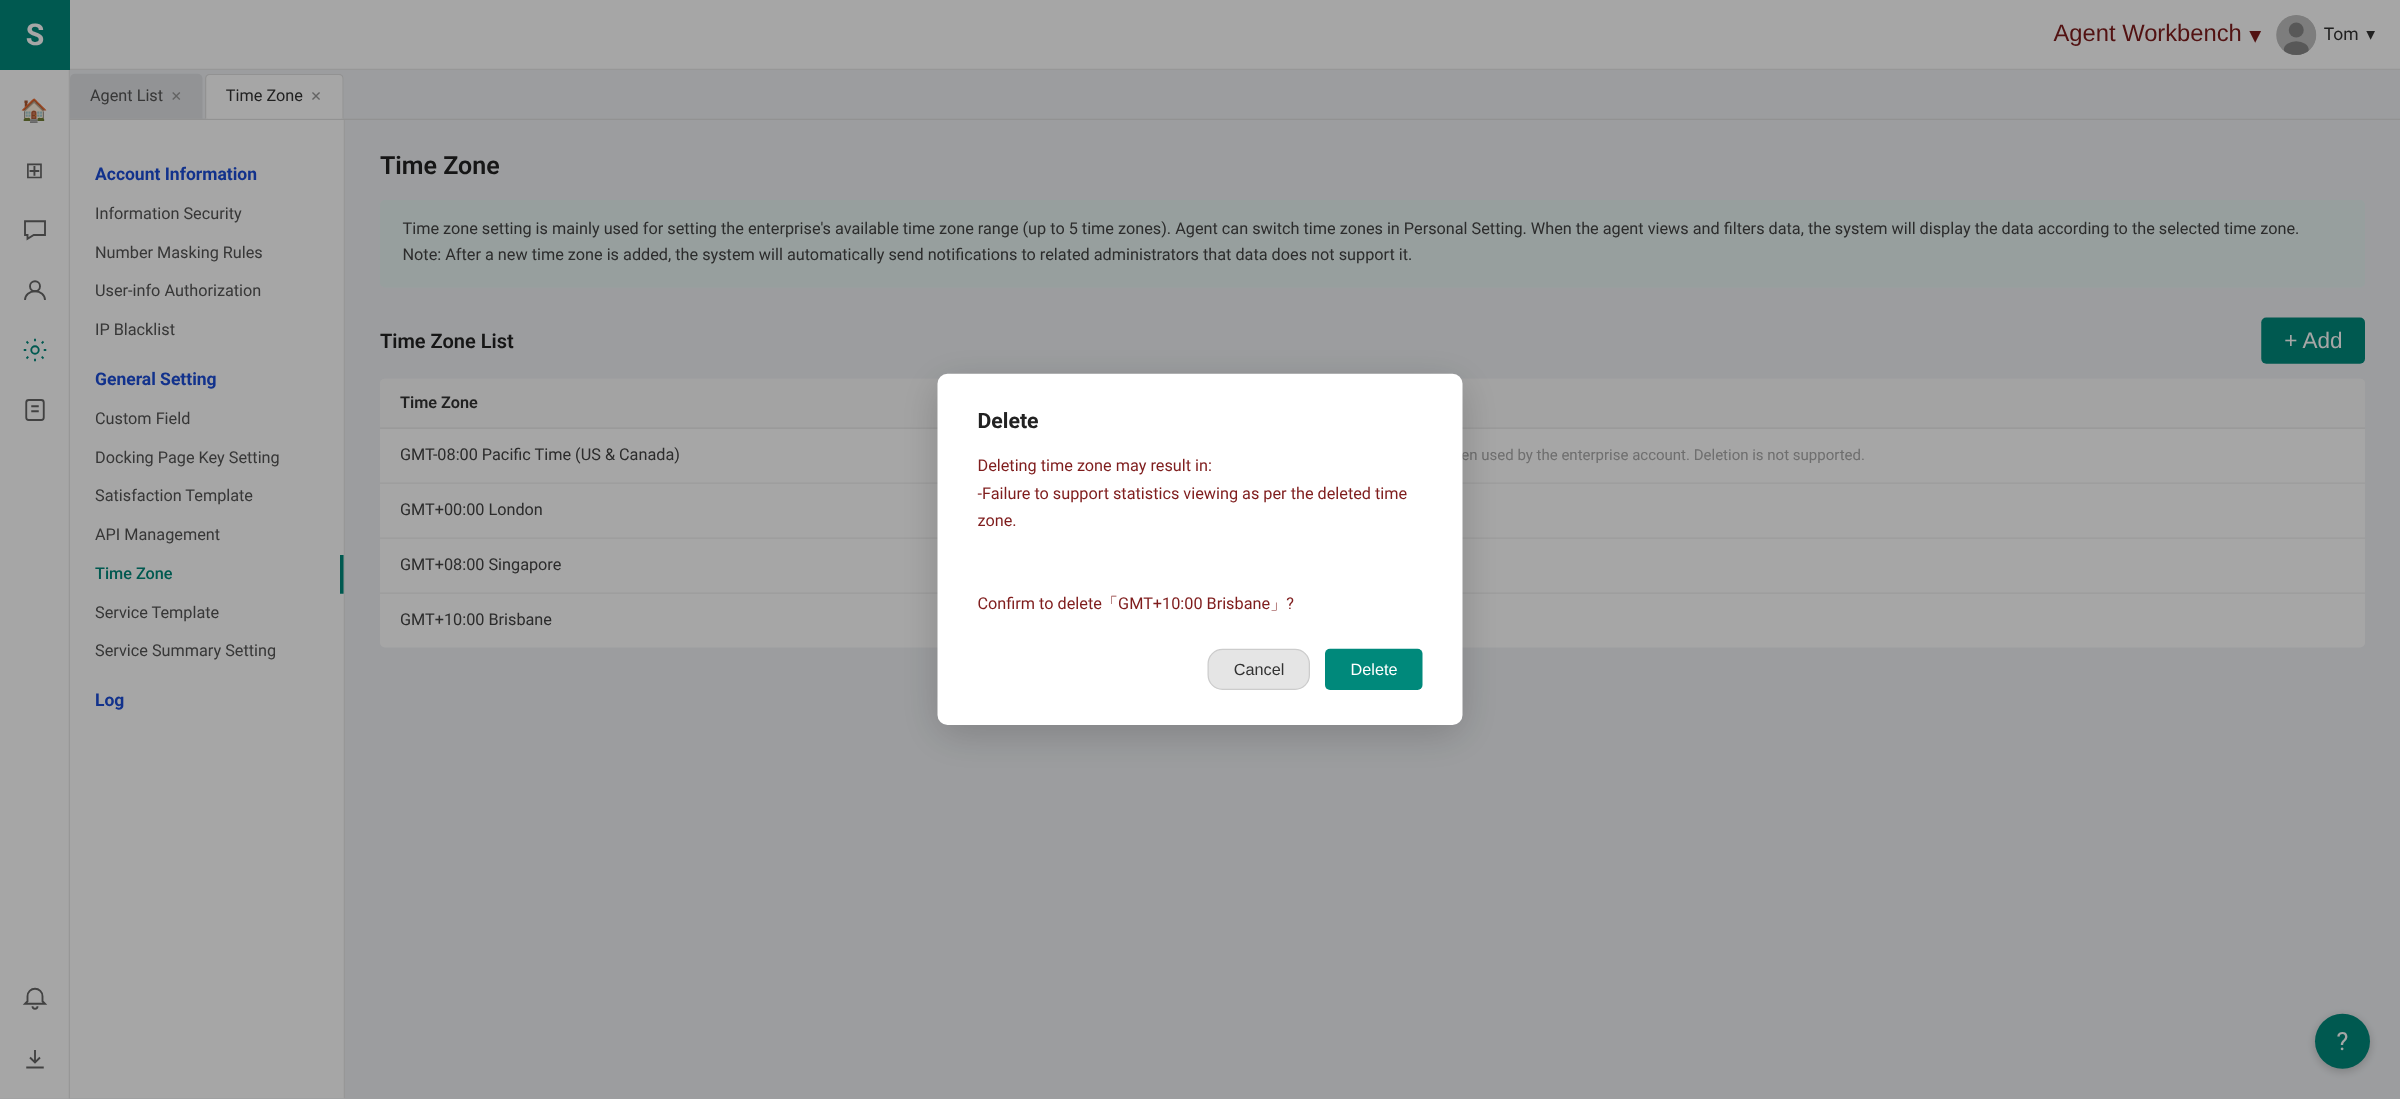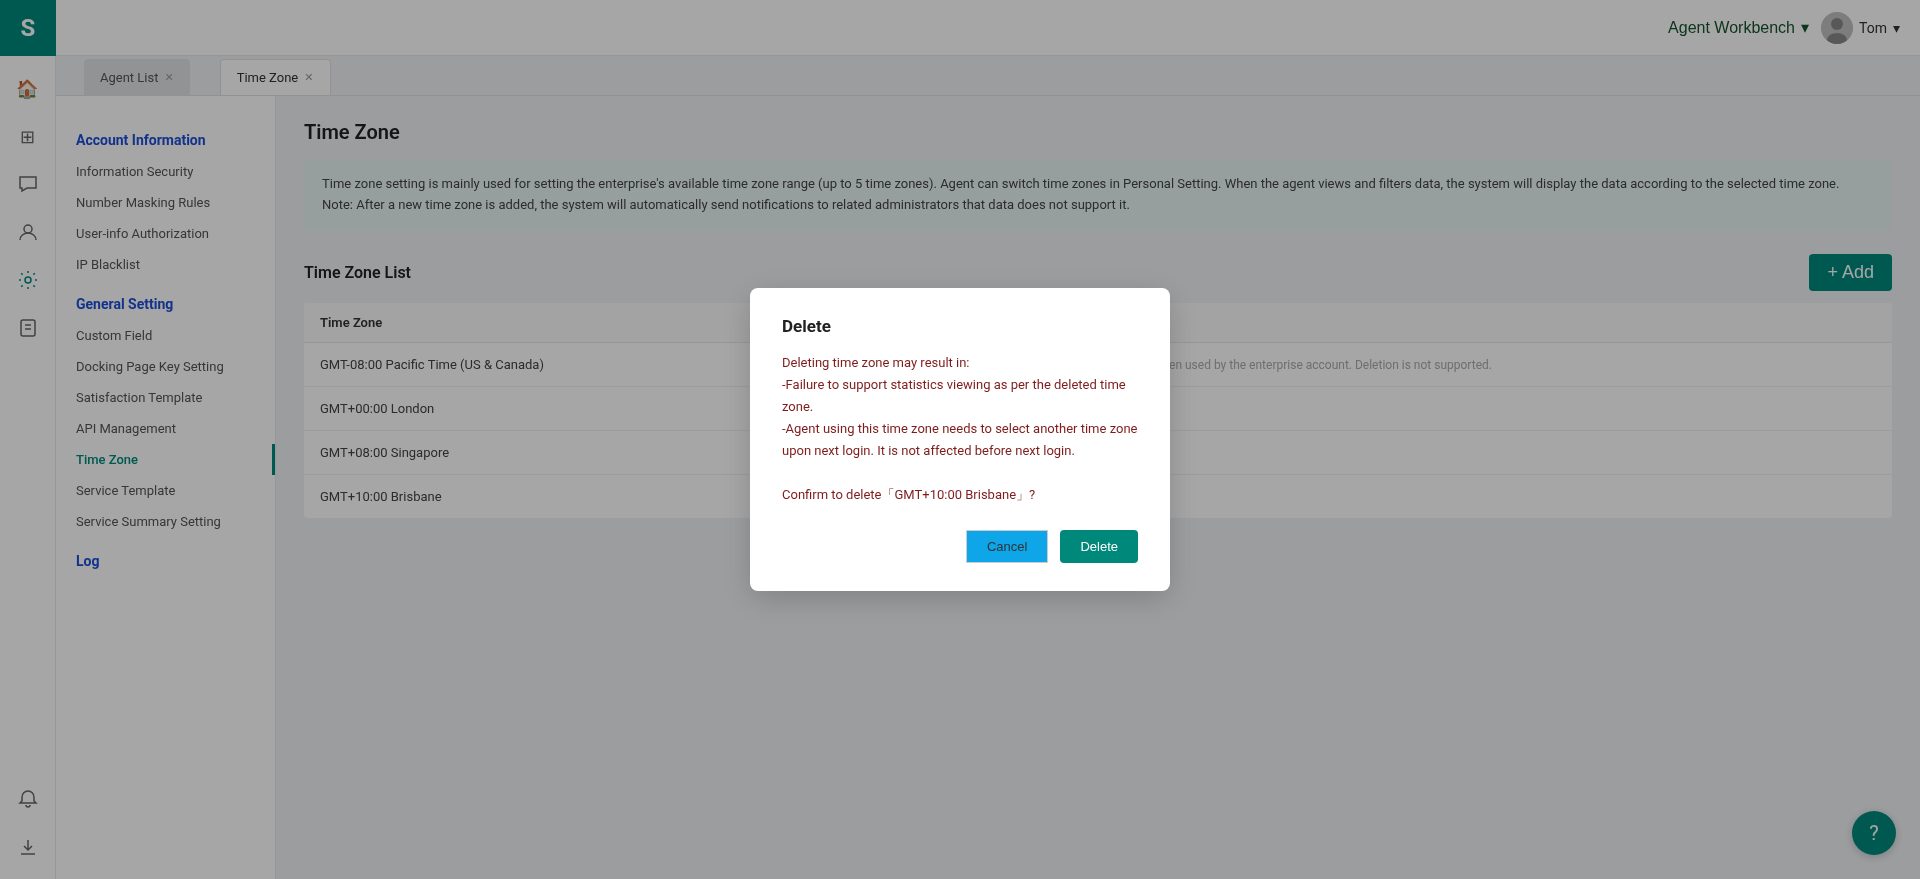--- a/index.html
+++ b/index.html
@@ -21,21 +21,21 @@
     .logo-icon {
       width: 56px; height: 56px;
       background: #00897b;
       display: flex; align-items: center; justify-content: center;
       color: white; font-size: 24px; font-weight: bold;
       flex-shrink: 0;
     }
     .topbar-right { display: flex; align-items: center; gap: 12px; }
     .agent-workbench-btn {
       display: flex; align-items: center; gap: 6px;
-      color: #14532d; font-size: 16px; cursor: pointer; background: none; border: none;
+      color: #7f1d1d; font-size: 19px; cursor: pointer; background: none; border: none;
     }
     .user-avatar {
       width: 32px; height: 32px; border-radius: 50%; background: #ccc;
       display: flex; align-items: center; justify-content: center; overflow: hidden;
     }
     .user-info { display: flex; align-items: center; gap: 6px; font-size: 14px; cursor: pointer; }
 
     
     .main-layout { display: flex; flex: 1; overflow: hidden; }
 
@@ -69,21 +69,21 @@
       height: 40px;
       flex-shrink: 0;
       border-bottom: 1px solid #e0e0e0;
     }
     .tab {
       display: flex; align-items: center; gap: 6px;
       padding: 8px 16px;
       font-size: 13px; cursor: pointer;
       border-radius: 4px 4px 0 0;
       background: #e0e2e5; color: #555;
-      margin-right: 2px; height: 36px; margin-left: 28px;
+      margin-right: 2px; height: 36px;
     }
     .tab.active {
       background: #fff; color: #333;
       border-top: 1px solid #e0e0e0;
       border-left: 1px solid #e0e0e0;
       border-right: 1px solid #e0e0e0;
     }
     .tab-close { font-size: 11px; color: #999; }
 
     
@@ -169,22 +169,22 @@
       background: #fff;
       border-radius: 8px;
       padding: 28px 32px;
       width: 420px;
       box-shadow: 0 8px 32px rgba(0,0,0,0.18);
     }
     .modal-title { font-size: 17px; font-weight: 700; color: #222; margin-bottom: 16px; }
     .modal-body { font-size: 13px; color: #7f1d1d; line-height: 1.7; margin-bottom: 24px; }
     .modal-footer { display: flex; justify-content: flex-end; gap: 12px; }
     .cancel-btn {
-      background: #0ea5e9; color: #333;
-      border: 1px solid #ccc; border-radius: 0;
+      background: #e5e5e5; color: #333;
+      border: 1px solid #ccc; border-radius: 12px;
       padding: 8px 20px; font-size: 13px; cursor: pointer;
     }
     .delete-btn {
       background: #00897b; color: white;
       border: none; border-radius: 4px;
       padding: 8px 20px; font-size: 13px; cursor: pointer;
     }
 
     
     .help-btn {
@@ -360,21 +360,21 @@
     </div>
   </div>
 </div>
 
 <div class="modal-overlay">
   <div class="modal">
     <div class="modal-title">Delete</div>
     <div class="modal-body">
       <span>Deleting time zone may result in:</span><br>
       <span>-Failure to support statistics viewing as per the deleted time zone.</span><br>
-      <span>-Agent using this time zone needs to select another time zone upon next login. It is not affected before next login.</span><br><br>
+      <br><br>
       <span>Confirm to delete「GMT+10:00 Brisbane」?</span>
     </div>
     <div class="modal-footer">
       <button class="cancel-btn">
         <span>Cancel</span>
       </button>
       <button class="delete-btn">
         <span>Delete</span>
       </button>
     </div>

